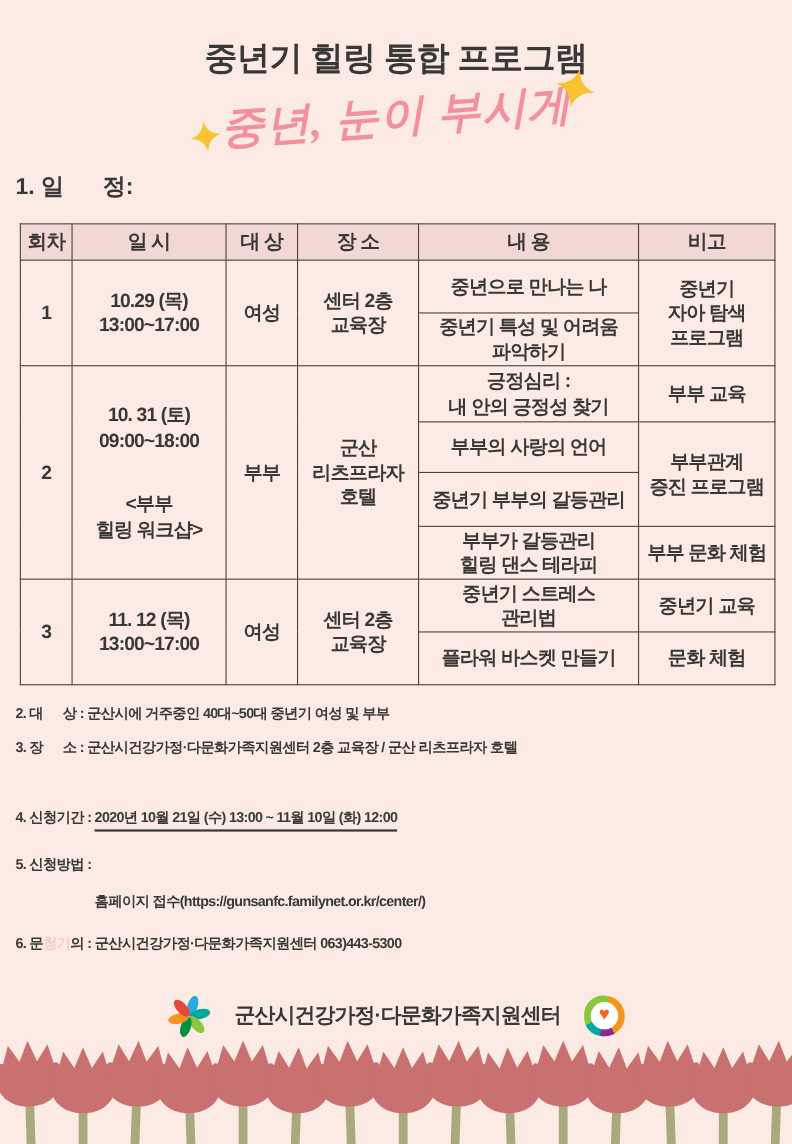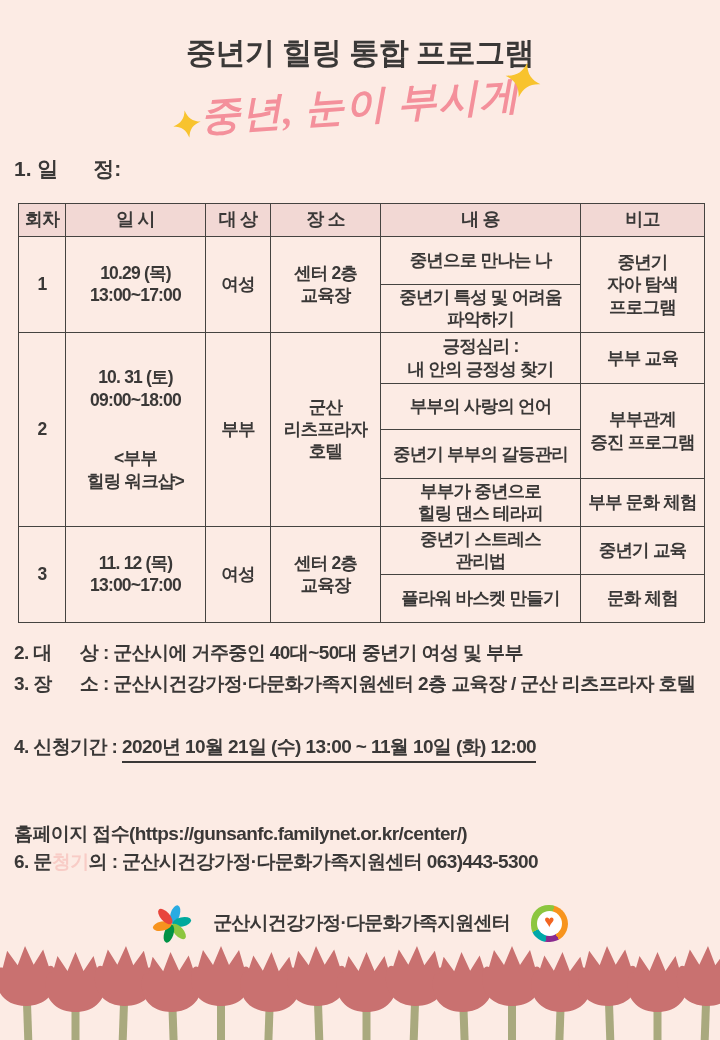--- a/index.html
+++ b/index.html
@@ -30,21 +30,21 @@
     border-collapse:collapse;table-layout:fixed;}
   table.schedule th,table.schedule td{
     border:1.6px solid var(--table-border);text-align:center;vertical-align:middle;
     padding:1px 2px;font-size:17.5px;line-height:1.28;letter-spacing:-0.8px;
     white-space:pre-line;font-weight:bold;color:var(--text);}
   table.schedule thead th{background:var(--table-header-bg);font-size:18px;height:33px;}
   tr.h48{height:48px;} tr.h46{height:46px;} tr.h51{height:51px;} tr.h49{height:49px;}
   td.num{font-size:19px;}
   .workshop{margin-top:14px;}
 
-  .item{position:absolute;left:14px;font-size:19px;letter-spacing:-0.6px;white-space:pre;}
+  .item{position:absolute;left:14px;font-size:13px;letter-spacing:-0.6px;white-space:pre;}
   .item .u{border-bottom:2px solid var(--text);padding-bottom:4px;}
   .item-flex{display:flex;align-items:flex-start;}
   .item-flex .lines div{line-height:25px;}
   .ghost{color:var(--ghost-pink);}
 
   .footer{position:absolute;top:899px;left:0;width:720px;height:48px;
     display:flex;align-items:center;justify-content:center;gap:21px;}
   .footer-text{font-size:19px;letter-spacing:-0.8px;}
   .heart-logo{width:37px;height:37px;border-radius:48% 52% 50% 46%;position:relative;
     background:conic-gradient(from 15deg,
@@ -127,21 +127,21 @@
     </tr>
     <tr class="h46">
       <td>부부의 사랑의 언어</td>
       <td rowspan="2">부부관계
 증진 프로그램</td>
     </tr>
     <tr class="h49">
       <td>중년기 부부의 갈등관리</td>
     </tr>
     <tr class="h48">
-      <td>부부가 중년으로
+      <td>부부가 갈등관리
 힐링 댄스 테라피</td>
       <td>부부 문화 체험</td>
     </tr>
 
     <tr class="h48">
       <td class="num" rowspan="2">3</td>
       <td rowspan="2">11. 12 (목)
 13:00~17:00</td>
       <td rowspan="2">여성</td>
       <td rowspan="2">센터 2층
@@ -154,20 +154,21 @@
       <td>플라워 바스켓 만들기</td>
       <td>문화 체험</td>
     </tr>
   </tbody>
 </table>
 
 <div class="item" style="top:640px">2. 대      상 : 군산시에 거주중인 40대~50대 중년기 여성 및 부부</div>
 <div class="item" style="top:671px">3. 장      소 : 군산시건강가정·다문화가족지원센터 2층 교육장 / 군산 리츠프라자 호텔</div>
 <div class="item" style="top:734px"><span>4. 신청기간 : </span><span class="u">2020년 10월 21일 (수) 13:00 ~ 11월 10일 (화) 12:00</span></div>
 <div class="item item-flex" style="top:777px">
+  <span>5. 신청방법 : </span>
   <span class="lines">
     <div>홈페이지 접수(https://gunsanfc.familynet.or.kr/center/)</div>
   </span>
 </div>
 <div class="item" style="top:849px"><span>6. 문</span><span class="ghost">청기</span><span>의 : 군산시건강가정·다문화가족지원센터 063)443-5300</span></div>
 
 <div class="footer">
   <svg width="40" height="40" viewBox="0 0 40 40">
     <g transform="translate(20,21)">
       <ellipse class="petal" cx="0" cy="-10" rx="4.6" ry="9.5" transform="rotate(18)" fill="#29abe2"></ellipse>

